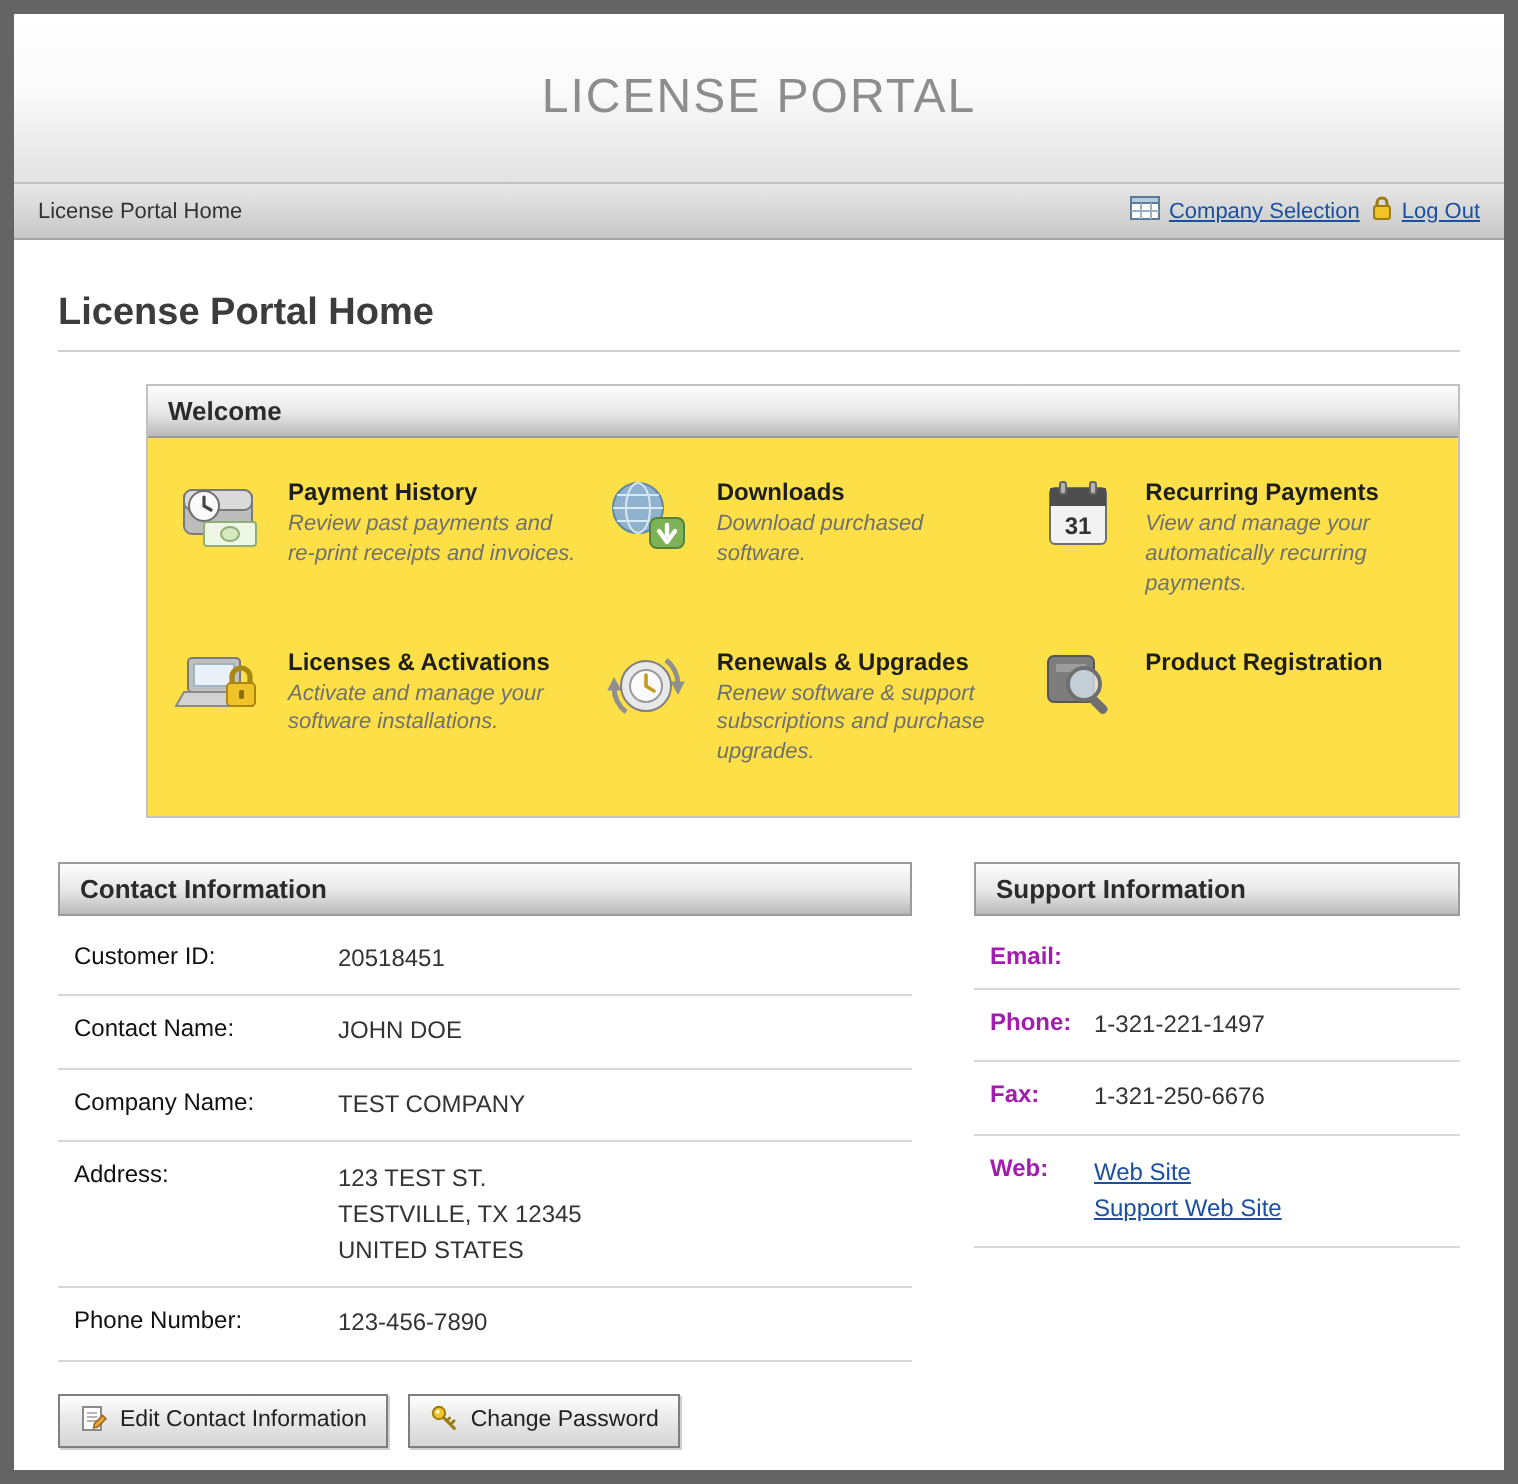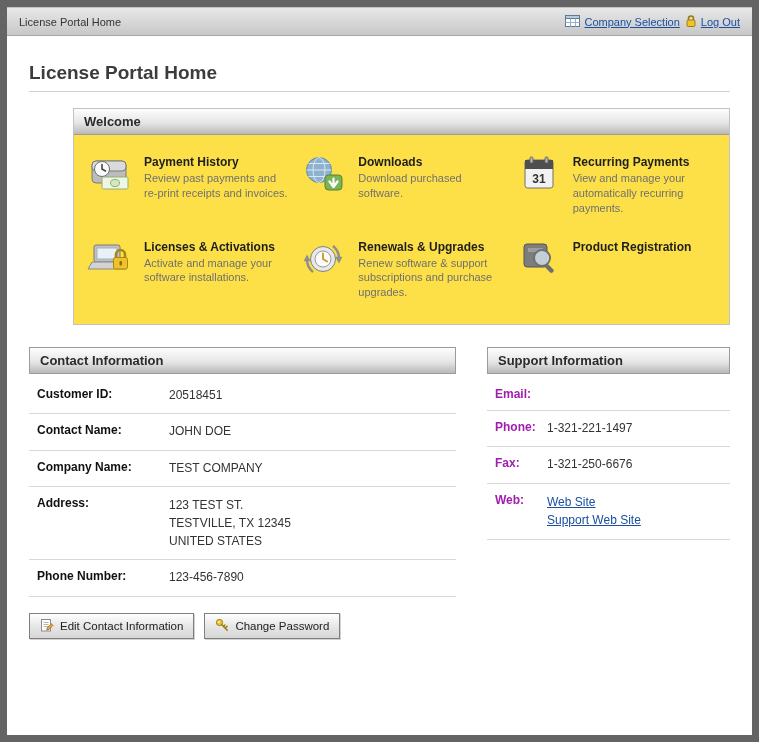--- a/index.html
+++ b/index.html
@@ -41,49 +41,52 @@
   
   .welcome-box{margin-top:16px;border:1px solid #c2c2c2;margin-left:44px;}
   .welcome-box .section-header{border:none;border-bottom:1px solid #9b9b9b;}
   .welcome-grid{
     display:grid;grid-template-columns:1fr 1fr 1fr;gap:24px 12px;
     padding:20px 12px 24px;background:#fde047;
   }
   .feature{display:flex;gap:10px;align-items:flex-start;cursor:pointer;}
   .feature-icon{width:48px;flex:0 0 48px;display:flex;justify-content:center;}
   .feature-title{font-size:12px;font-weight:bold;color:#1e1e1e;margin-bottom:2px;}
-  .feature-desc{font-size:11px;color:#707070;line-height:1.35;}
+  .feature-desc{font-size:11px;color:#707070;line-height:1.35;font-style:italic;}
   
   .columns{display:flex;gap:31px;margin-top:22px;align-items:flex-start;}
   .contact-col{width:427px;flex:0 0 427px;}
   .support-col{width:243px;flex:0 0 243px;}
   .info-rows{margin-top:4px;}
   .info-row{
     display:flex;align-items:flex-start;padding:9px 8px;
     border-bottom:1px solid #d8d8d8;font-size:12px;color:#333;
   }
-  .contact-col .info-label{width:132px;flex:0 0 132px;font-weight:bold;color:#111;}
+  .contact-col .info-label{width:132px;flex:0 0 132px;font-weight:normal;color:#111;}
   .support-col .info-label{width:52px;flex:0 0 52px;font-weight:bold;color:#a21caf;}
   .info-value{line-height:1.45;}
   .addr-line{line-height:1.5;}
   .web-links a{display:block;line-height:1.55;}
   
   .buttons{display:flex;gap:10px;margin-top:16px;}
   .btn{
     display:inline-flex;align-items:center;gap:6px;padding:4px 10px;
     font-size:11.5px;font-family:"Liberation Sans",sans-serif;color:#222;
     background:linear-gradient(#ffffff,#e9e9e9 45%,#d6d6d6);
     border:1px solid #7f7f7f;box-shadow:1px 1px 0 rgba(0,0,0,0.18);cursor:pointer;
   }
 </style>
 </head>
 <body>
 
 <div class="portal">
 
+  <div class="banner">
+    <div class="banner-title">LICENSE PORTAL</div>
+  </div>
 
   <div class="navbar">
     <div class="nav-left">License Portal Home</div>
     <div class="nav-right">
       <div class="nav-group">
         <span>
           <svg width="15" height="12" viewBox="0 0 15 12">
             <rect x="0.5" y="0.5" width="14" height="11" fill="#ffffff" stroke="#5a7a9a"></rect>
             <rect x="0.5" y="0.5" width="14" height="3" fill="#b8cbde" stroke="#5a7a9a"></rect>
             <line x1="5.5" y1="3.5" x2="5.5" y2="11.5" stroke="#9ab0c6"></line>

